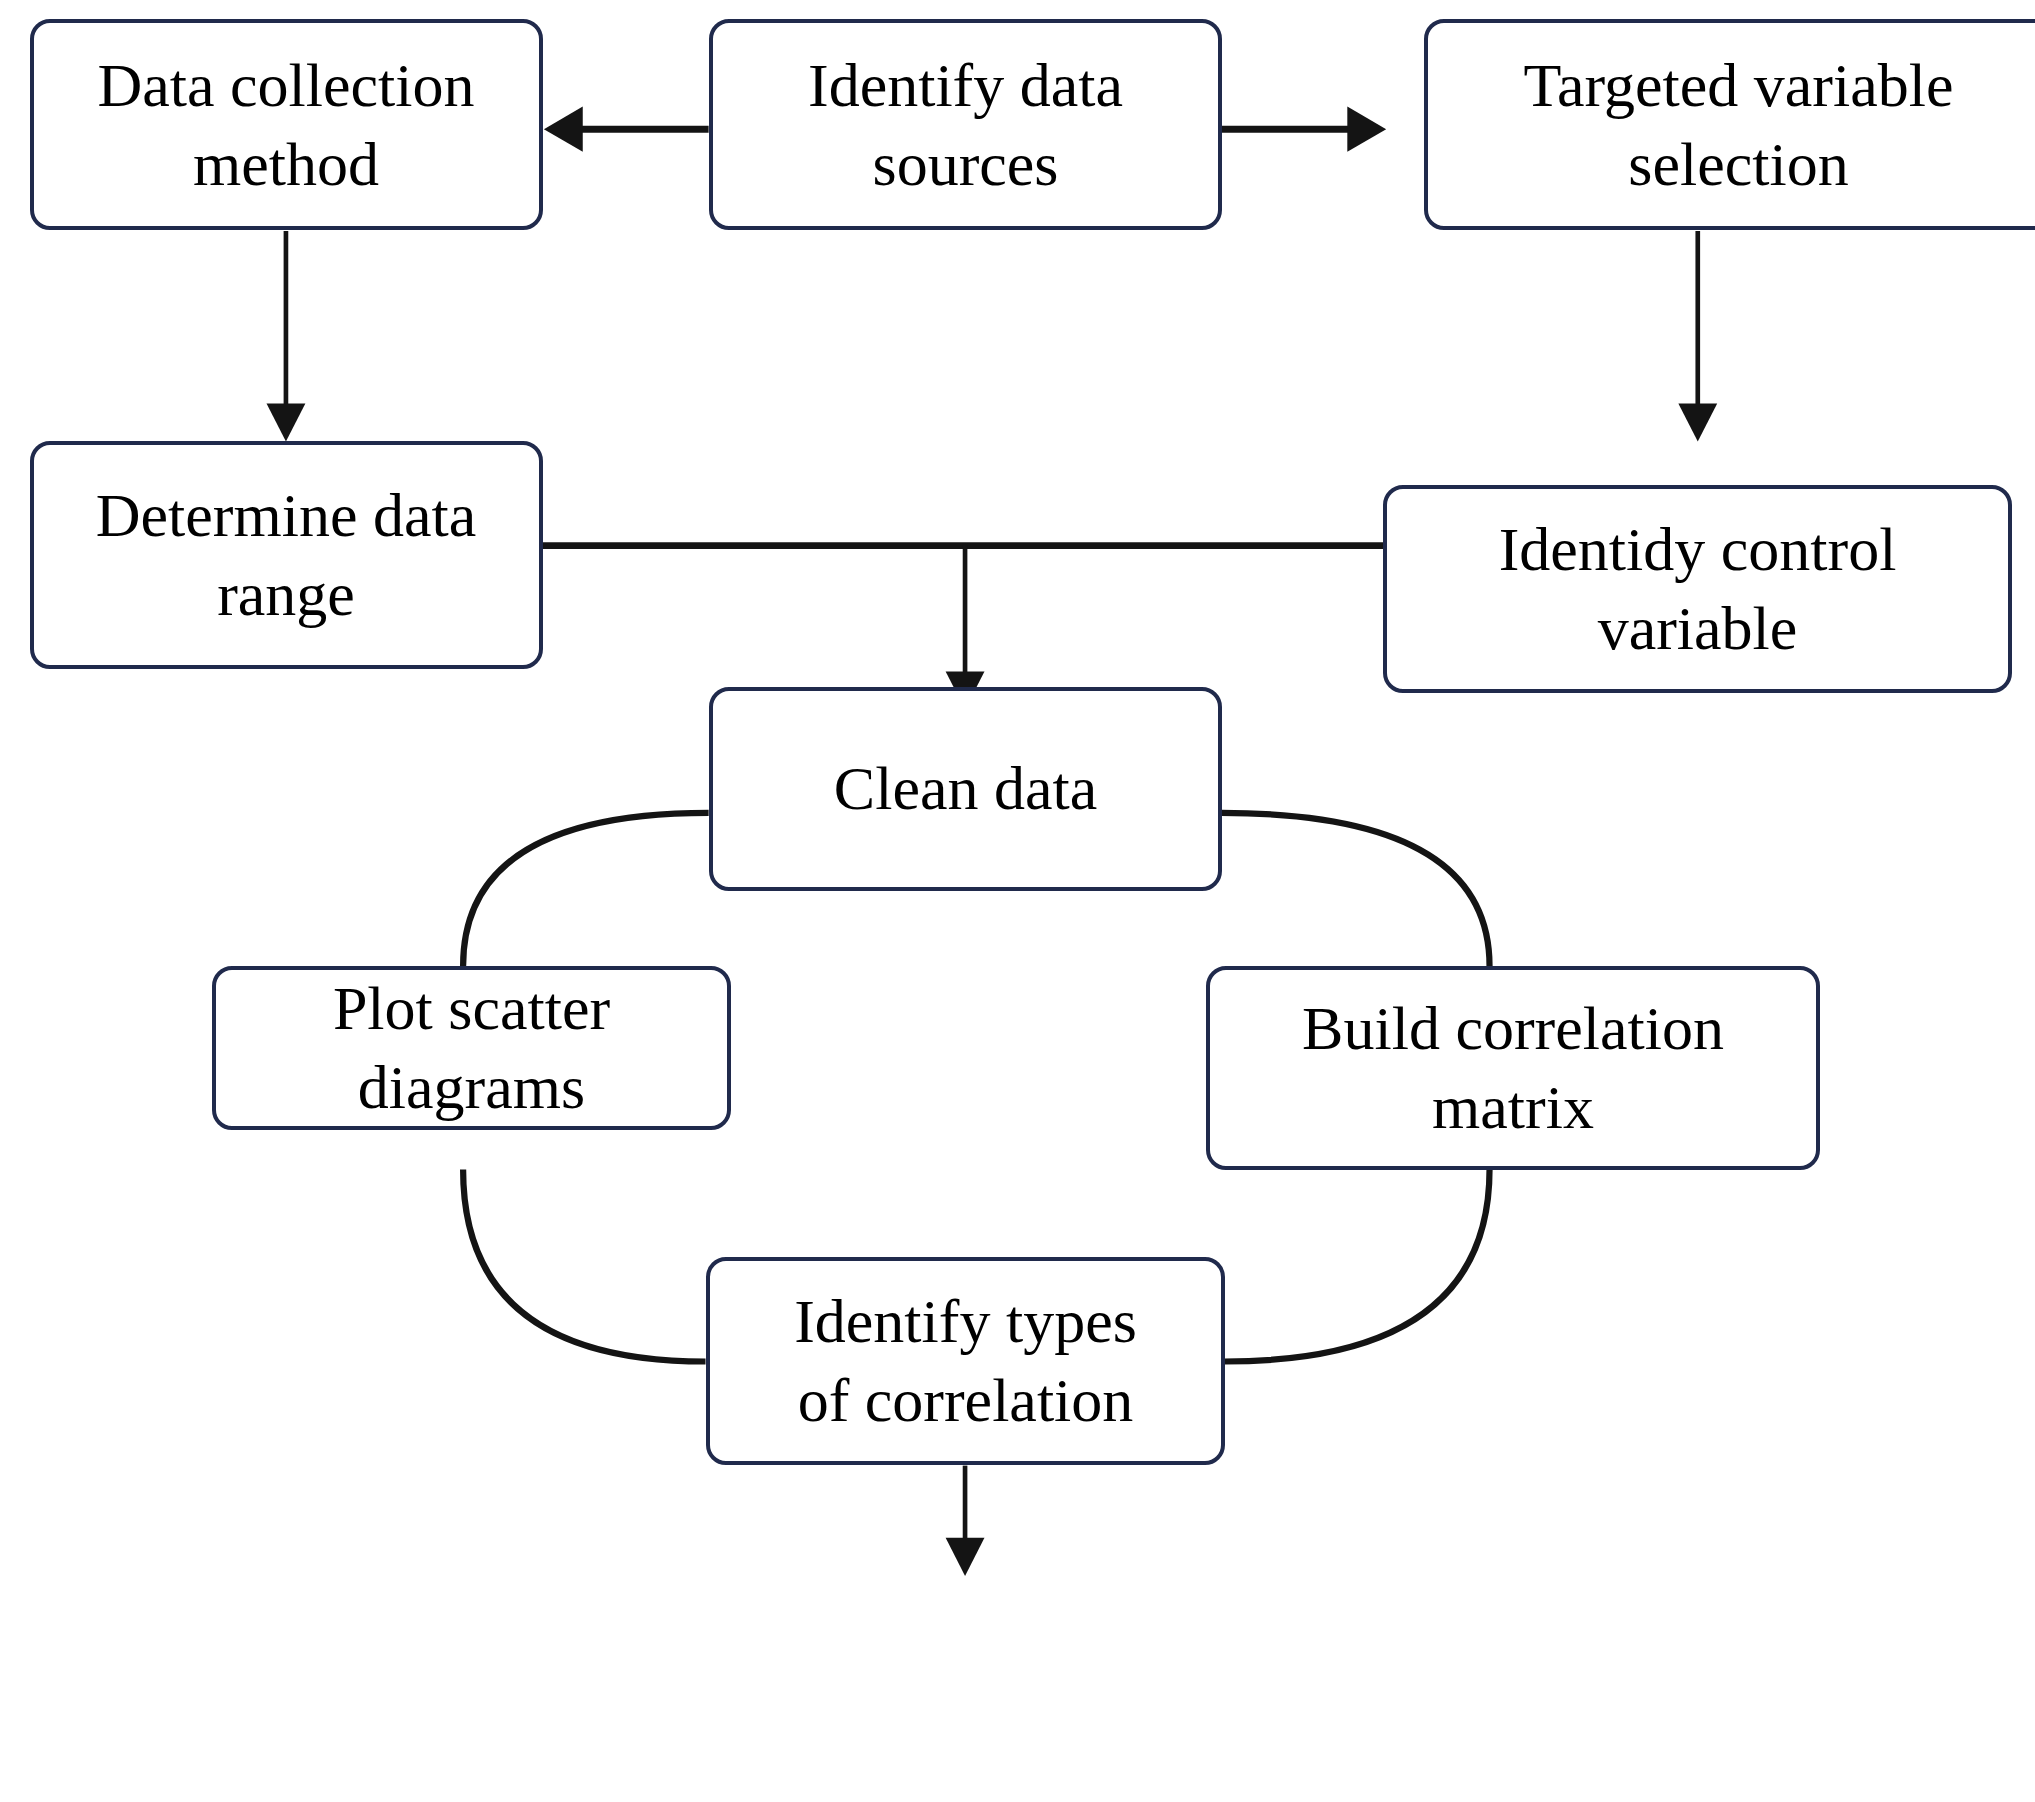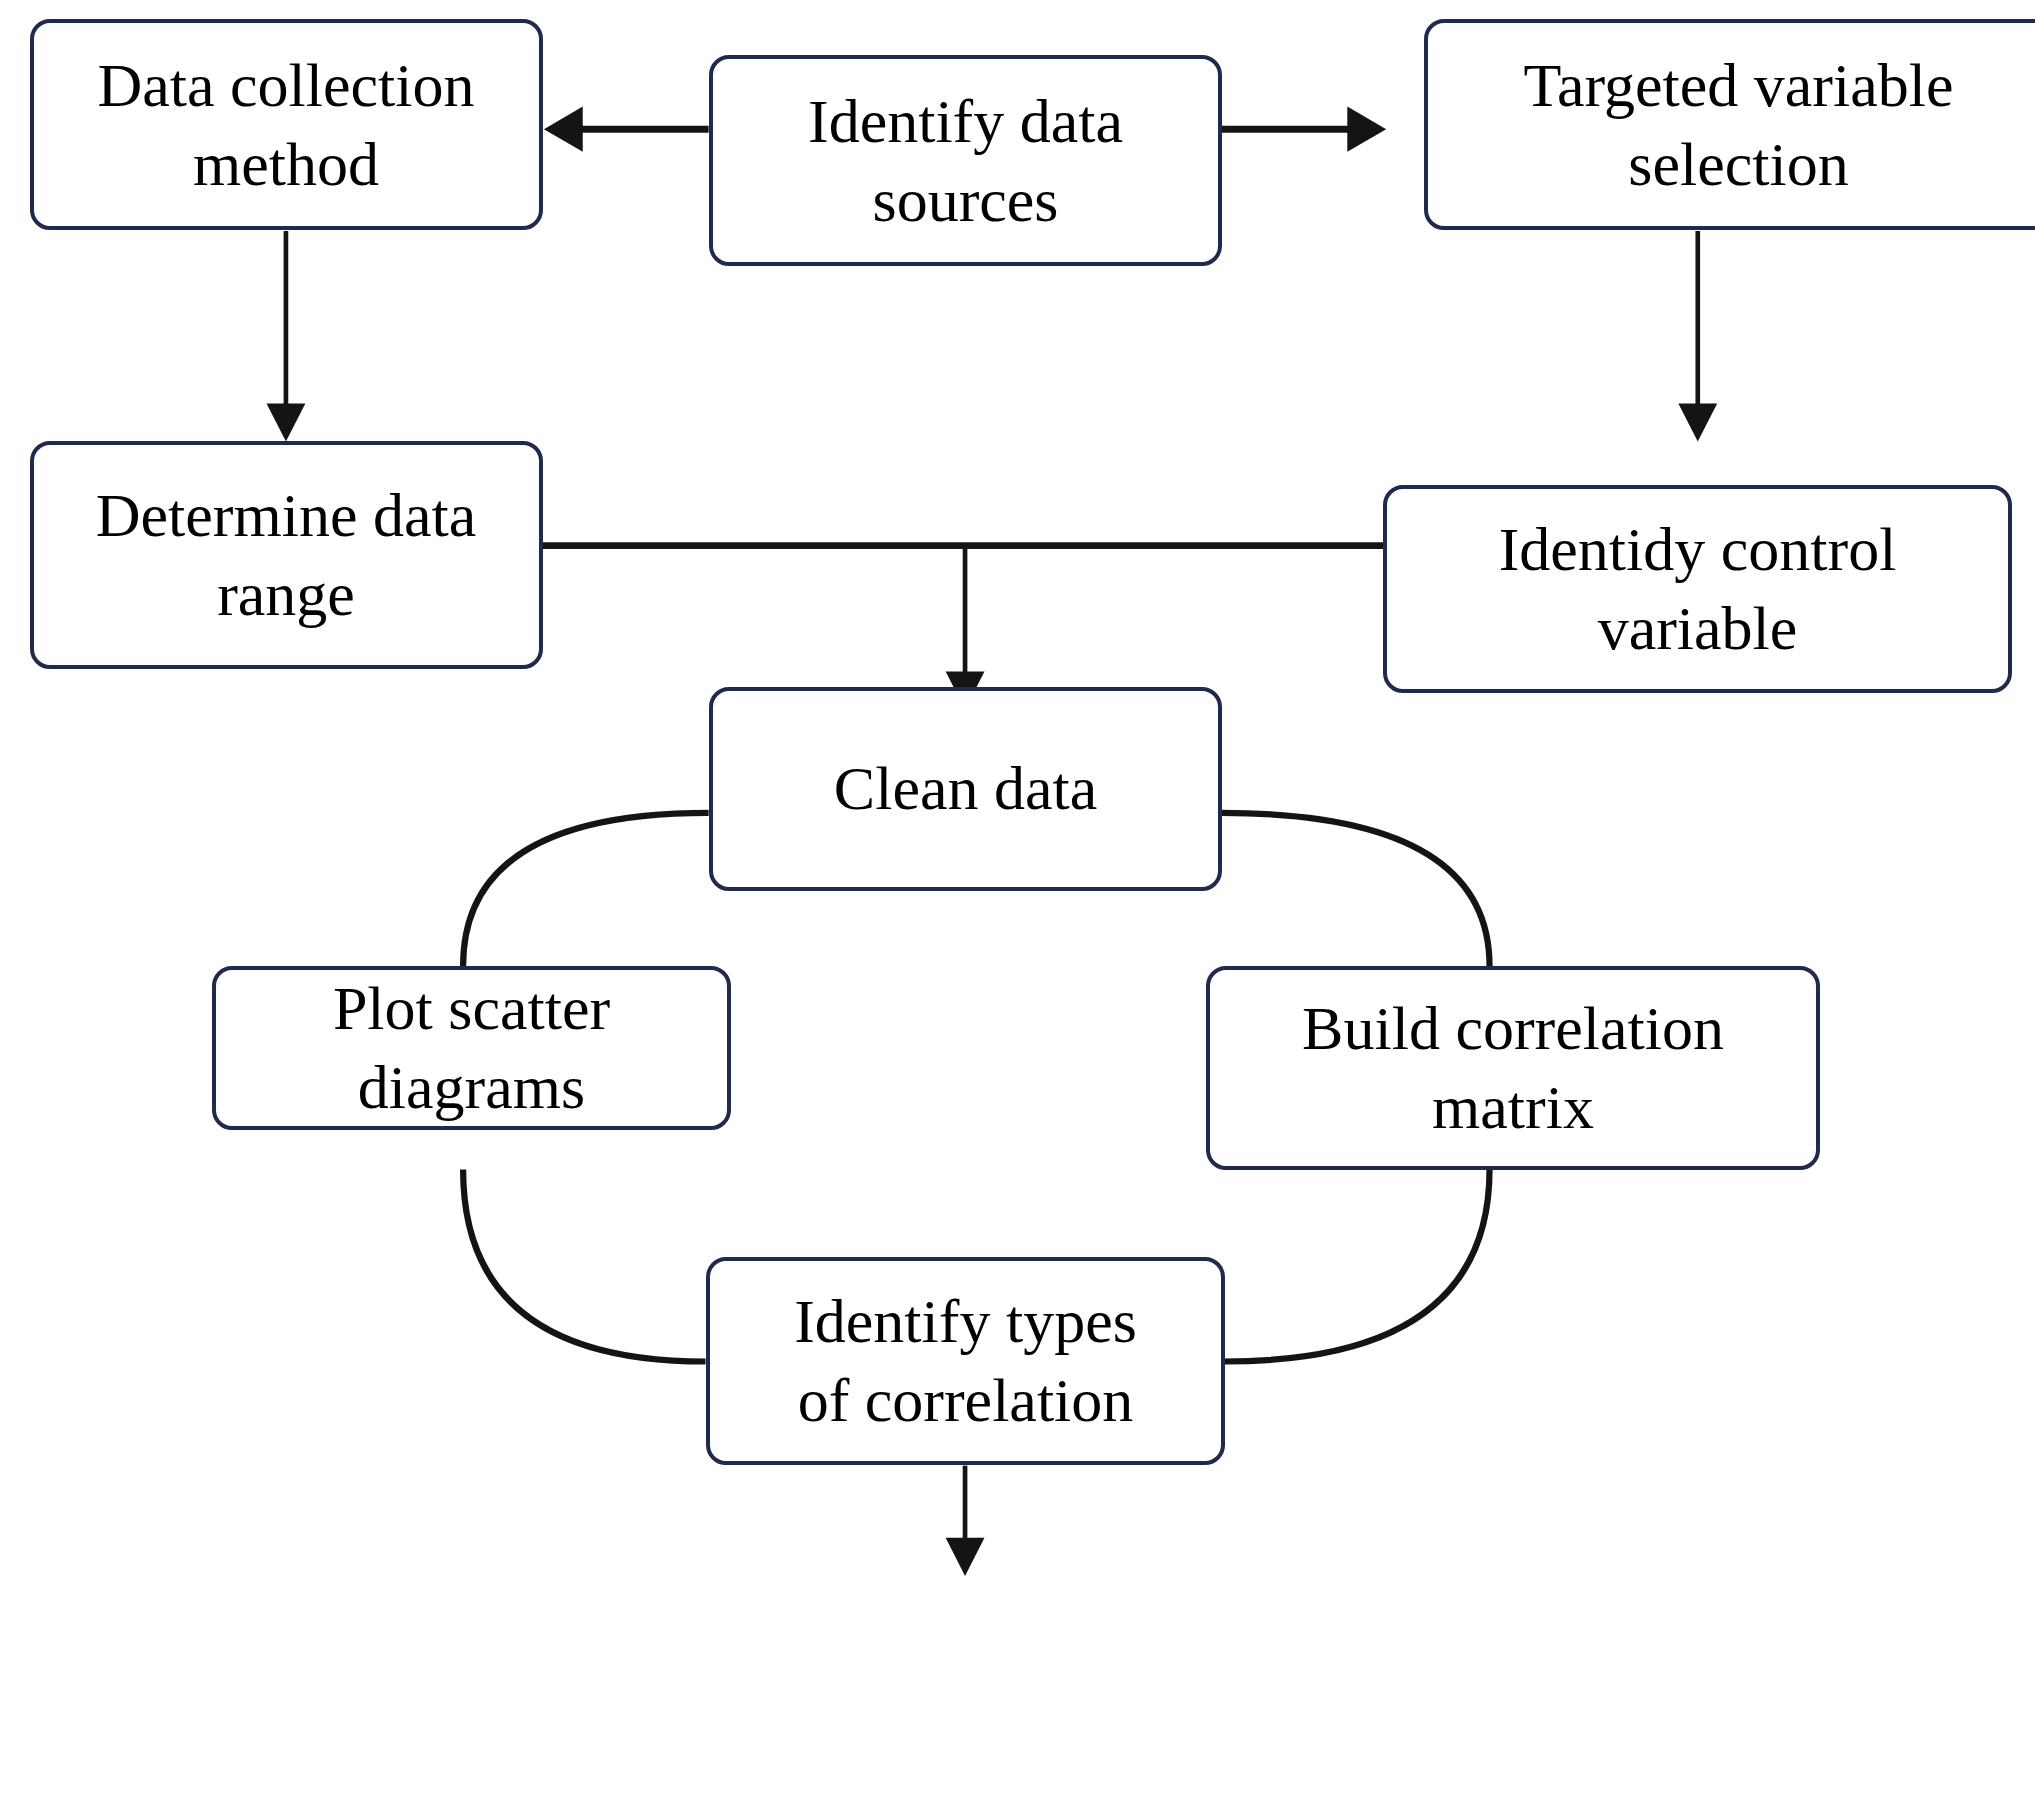--- a/index.html
+++ b/index.html
@@ -40,21 +40,21 @@
     justify-content: center;
     text-align: center;
     white-space: pre-line;
     font-size: 62px;
     line-height: 1.28;
     color: #000000;
     z-index: 1;
   }
   
   #n0 { left: 29.5px;   top: 19.4px;   width: 513px; height: 211px; }
-  #n1 { left: 709px;  top: 19.4px;   width: 513px; height: 211px; margin-top: 36px; }
+  #n1 { left: 709px;  top: 19.4px;   width: 513px; height: 211px; }
   #n2 { left: 1424px; top: 19.4px;   width: 629px; height: 211px; }
   #n3 { left: 29.5px;   top: 441px;  width: 513px; height: 228px; }
   #n4 { left: 1383px; top: 441px;  width: 629px; height: 208px; margin-top: 44px; }
   #n5 { left: 709px;  top: 687px;  width: 513px; height: 204px; }
   #n6 { left: 212px;  top: 966px; width: 519px; height: 164px; }
   #n7 { left: 1206px; top: 966px; width: 614px; height: 204px; }
   #n8 { left: 706px;  top: 1257px; width: 519px; height: 208px; }
   #n9 { left: 693px;  top: 1576px; width: 552px; height: 211px; }
 </style>
 </head>

